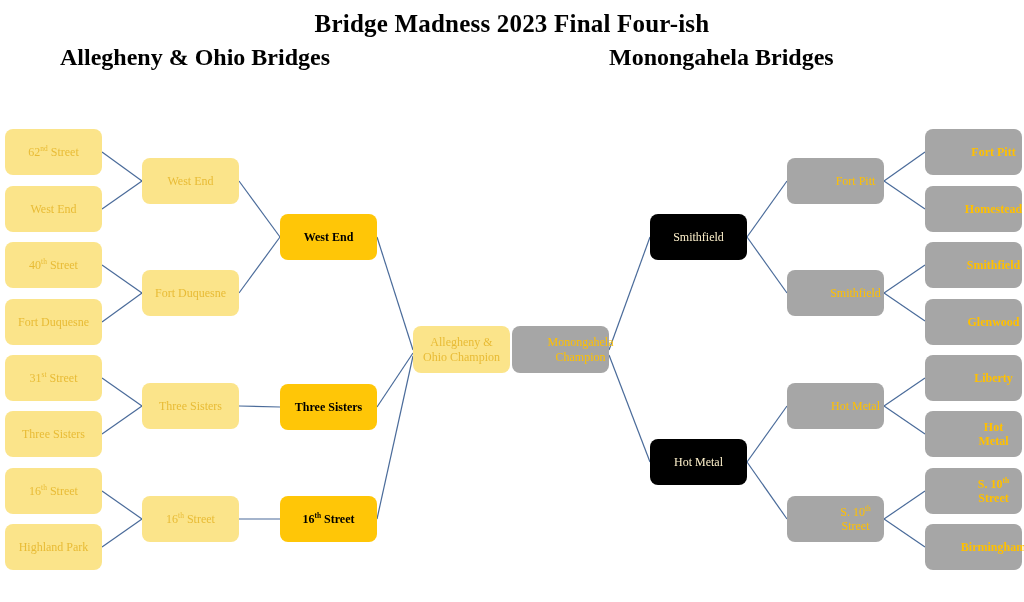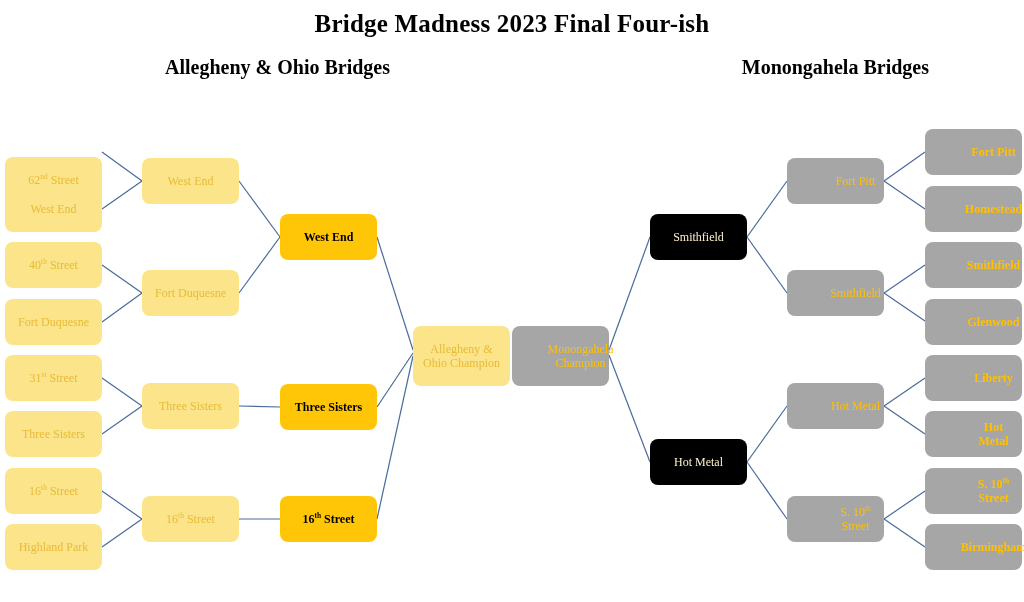--- a/index.html
+++ b/index.html
@@ -3,31 +3,31 @@
 <meta charset="utf-8">
 <style>
   * { margin:0; padding:0; box-sizing:border-box; }
   html,body { background:#ffffff; }
   body { font-family:"Liberation Serif", serif; }
   .stage { position:relative; width:1024px; height:602px; background:#ffffff; overflow:hidden; }
   svg.lines { position:absolute; left:0; top:0; width:1024px; height:602px; pointer-events:none; }
   svg.lines line { stroke:#4A6B9A; stroke-width:1.2; }
   .title { position:absolute; left:0; top:10px; width:1024px; text-align:center;
            font-size:25px; font-weight:bold; color:#000; letter-spacing:0.2px; }
-  .subheading { position:absolute; top:56px; font-size:20px; font-weight:bold; color:#000; text-align:right; }
+  .subheading { position:absolute; top:44px; font-size:24px; font-weight:bold; color:#000; text-align:left; }
   .box { position:absolute; width:97px; height:46px; border-radius:8px;
          display:flex; align-items:center; justify-content:center;
          text-align:center; font-size:12px; line-height:1.2; padding:2px 4px; }
   .box sup { font-size:0.62em; line-height:0; }
   .pale  { background:#FBE48A; color:#E8BB35; }
   .gold  { background:#FFC607; color:#000000; font-weight:bold; }
   .grayb { background:#A6A6A6; color:#FFC000;padding-left:44px; }
   .grayb.bold { font-weight:bold; }
   .blackb { background:#000000; color:#FFF2CC; }
-  .champ { height:60px; }
+  .champ { height:47px; }
 </style>
 </head>
 <body>
 
 <div class="stage">
 
   <svg class="lines" viewBox="0 0 1024 602">
 
     <line x1="102" y1="152" x2="142" y2="181"></line>
     <line x1="102" y1="209" x2="142" y2="181"></line>
@@ -62,21 +62,21 @@
     <line x1="884" y1="406" x2="925" y2="378"></line>
     <line x1="884" y1="406" x2="925" y2="434"></line>
     <line x1="884" y1="519" x2="925" y2="491"></line>
     <line x1="884" y1="519" x2="925" y2="547"></line>
   </svg>
 
   <div class="title">Bridge Madness 2023 Final Four-ish</div>
   <div class="subheading" style="left:60px; width:330px;">Allegheny &amp; Ohio Bridges</div>
   <div class="subheading" style="left:609px; width:320px;">Monongahela Bridges</div>
 
-  <div class="box pale" style="left:5px; top:129px;margin-top:28px;">
+  <div class="box pale" style="left:5px; top:129px;">
       <span>62<sup>nd</sup> Street</span>
     </div>
   <div class="box pale" style="left:5px; top:186px;">
       <span>West End</span>
     </div>
   <div class="box pale" style="left:5px; top:242px;">
       <span>40<sup>th</sup> Street</span>
     </div>
   <div class="box pale" style="left:5px; top:299px;">
       <span>Fort Duquesne</span>

